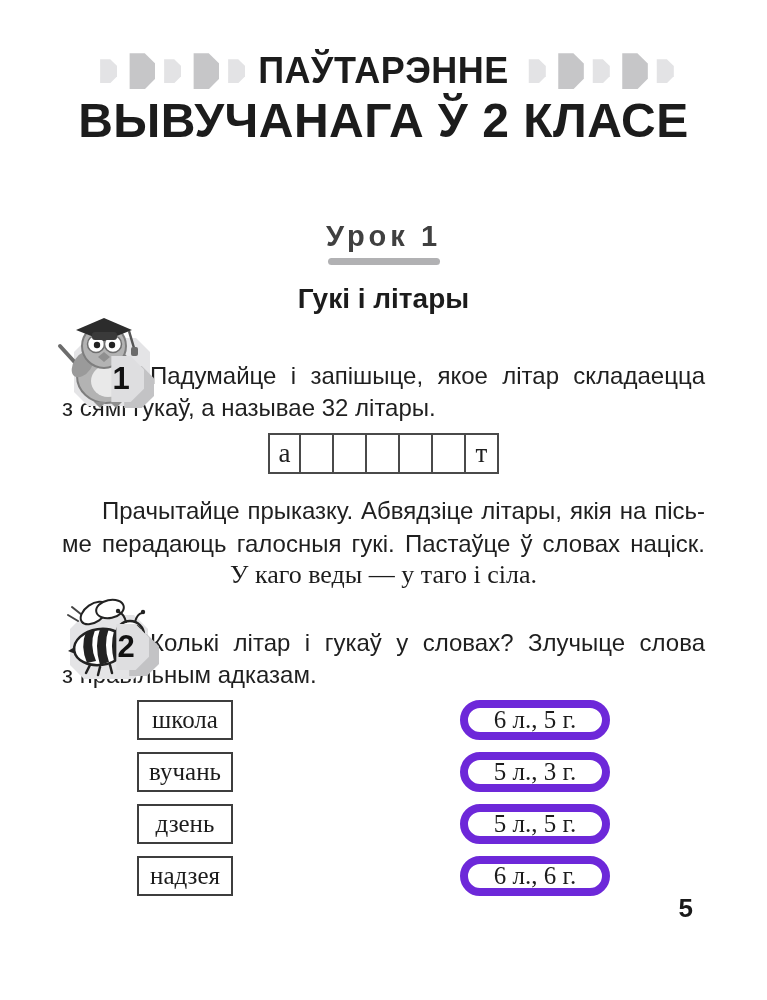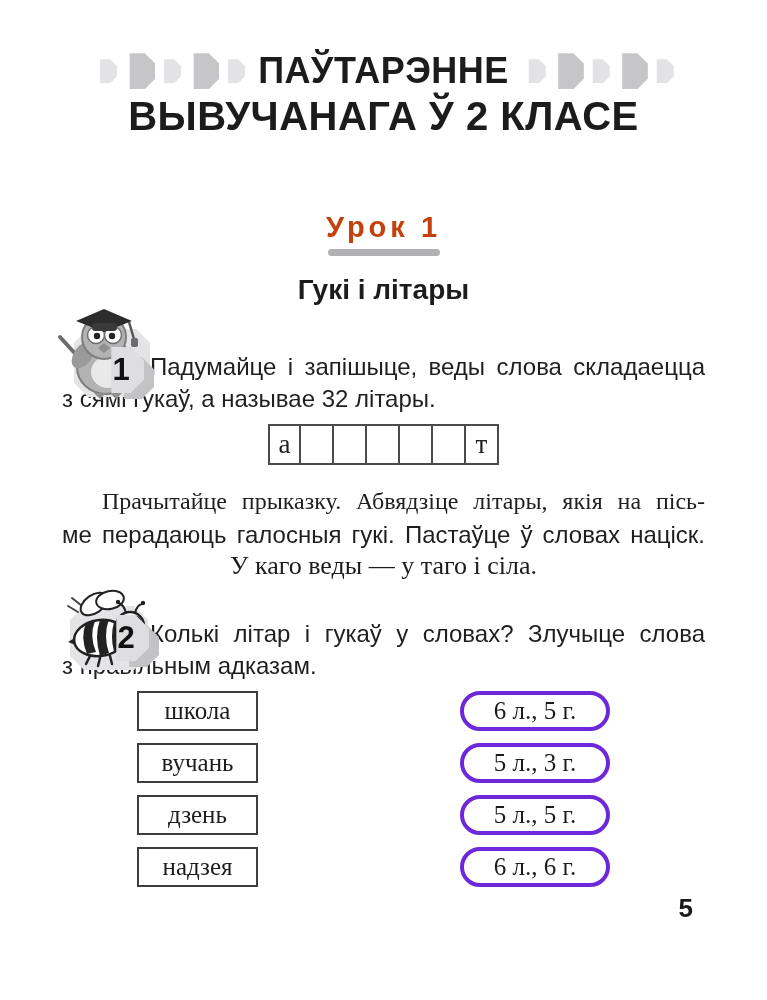--- a/index.html
+++ b/index.html
@@ -17,27 +17,27 @@
   .title-row { display:flex; align-items:center; gap:13px; }
   .decor-cluster { display:flex; align-items:center; gap:2px; }
   .oct { clip-path:polygon(29% 0,71% 0,100% 29%,100% 71%,71% 100%,29% 100%); }
   .oct.small { width:24px; height:24px; background:#e3e3e5; }
   .oct.large { width:36px; height:36px; background:#c6c6c8; }
   .main-title {
     font-size:36px; font-weight:bold; letter-spacing:0.5px;
     line-height:1.12; text-align:center; color:#1c1c1c;
   }
   .main-title-line2 {
-    font-size:40px; font-weight:bold; letter-spacing:0.5px;
+    font-size:48px; font-weight:bold; letter-spacing:0.5px;
     line-height:1.12; margin-top:3px; text-align:center; color:#1c1c1c;
   }
 
   
   .lesson { margin-top:72px; text-align:center; }
-  .lesson-text { font-size:29px; font-weight:bold; letter-spacing:4px; color:#c2410c;margin-top:32px; }
+  .lesson-text { font-size:29px; font-weight:bold; letter-spacing:4px; color:#404040;margin-top:32px; }
   .lesson-underline { width:112px; height:7px; border-radius:3.5px; background:#b1b1b3; margin:5px auto 0; }
   .subtitle { margin-top:18px; text-align:center; font-size:28px; font-weight:bold; color:#1c1c1c; }
 
   
   .content { position:relative; padding:0 62px; }
 
   .ex { position:relative; font-size:24px; line-height:32px; color:#1f1f1f; }
   .ex-line1 { padding-left:88px; text-align:justify; text-align-last:justify; }
   .ex-line2 { text-align:left; }
 
@@ -63,39 +63,39 @@
   .cell {
     width:33px; height:41px; box-sizing:border-box;
     border:2px solid #4a4a4a; border-left:none;
     display:flex; align-items:center; justify-content:center;
     font-family:"Liberation Serif", serif; font-size:27px; color:#1f1f1f;
   }
   .cell:first-child { border-left:2px solid #4a4a4a; }
 
   
   .para { margin-top:20px; font-size:24px; line-height:33px; }
-  .para-line1 { text-indent:40px; text-align:justify; text-align-last:justify;font-family:Liberation Serif, serif; }
+  .para-line1 { text-indent:40px; text-align:justify; text-align-last:justify; }
   .para-line2 { text-align:justify; text-align-last:justify; }
   .proverb {
     text-align:center;
     font-family:"Liberation Serif", serif; font-size:26px; color:#1c1c1c;
   }
 
   
   .match { margin-top:9px; display:flex; flex-direction:column; gap:12px; }
   .match-row { position:relative; height:40px; }
   .word-box {
-    position:absolute; left:75px; top:0; width:121px; height:40px; box-sizing:border-box;
+    position:absolute; left:75px; top:0; width:96px; height:40px; box-sizing:border-box;
     border:2px solid #3e3e3e;
     display:flex; align-items:center; justify-content:center;
     font-family:"Liberation Serif", serif; font-size:25px; color:#1c1c1c;
   }
   .answer-pill {
     position:absolute; left:398px; top:0; width:150px; height:40px; box-sizing:border-box;
-    border:4px solid #6d28d9; border-radius:20px;
+    border:8px solid #6d28d9; border-radius:20px;
     display:flex; align-items:center; justify-content:center;
     font-family:"Liberation Serif", serif; font-size:25px; color:#1c1c1c;
   }
 
   .page-number { position:absolute; right:74px; top:893px; font-size:26px; font-weight:bold; color:#1a1a1a; }
 </style>
 </head>
 <body>
 
 <div class="page">
@@ -158,21 +158,21 @@
           <rect x="81" y="37" width="7" height="9" rx="2" fill="#6b6b6b"></rect>
 
           <polygon points="44,92 50,98 56,92" fill="#8f8f8f"></polygon>
           <polygon points="60,92 66,98 72,92" fill="#8f8f8f"></polygon>
         </svg>
       </div>
       <div class="badge badge-1">
         <div class="badge-back oct"></div>
         <div class="badge-front oct">1</div>
       </div>
-      <div class="ex-line1">Падумайце і запішыце, веды слова складаецца</div>
+      <div class="ex-line1">Падумайце і запішыце, якое літар складаецца</div>
       <div class="ex-line2">з сямі гукаў, а называе 32 літары.</div>
     </div>
 
     <div class="cells">
       <div class="cell">а</div>
       <div class="cell"></div>
       <div class="cell"></div>
       <div class="cell"></div>
       <div class="cell"></div>
       <div class="cell"></div>

